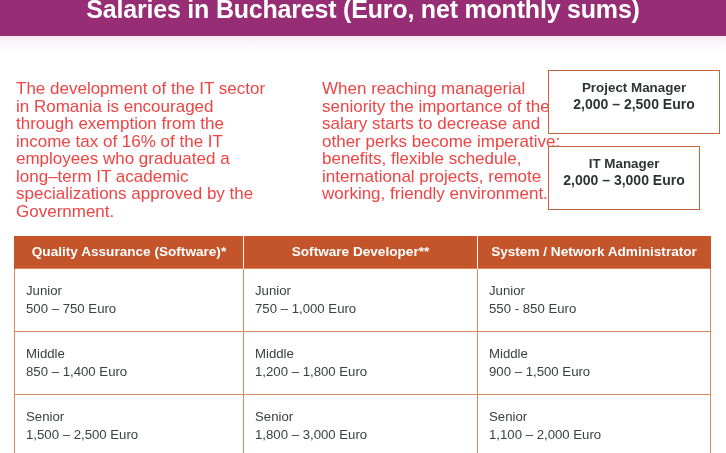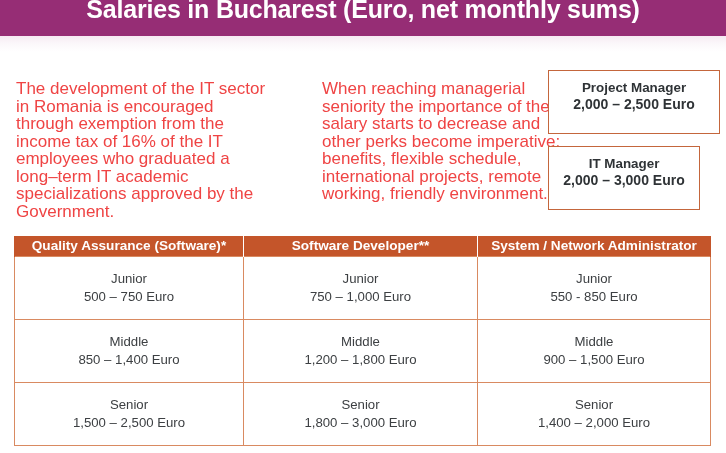--- a/index.html
+++ b/index.html
@@ -95,40 +95,40 @@
     width: 696px;
     border-collapse: collapse;
     table-layout: fixed;
   }
   .table th {
     background: #c4552a;
     color: #ffffff;
     font-size: 13.6px;
     font-weight: bold;
     text-align: center;
-    height: 20px;
+    height: 32px;
     padding: 0 4px;
     border-right: 1.5px solid #ffffff;
     border-left: 1.5px solid #ffffff;
     white-space: nowrap;
     box-sizing: border-box;
   }
   .table th:first-child { border-left: 1.5px solid #c4552a; }
   .table th:last-child  { border-right: 1.5px solid #c4552a; }
 
   .table td {
     border: 1.2px solid #d98a61;
-    text-align: center;
+    text-align: left;
     vertical-align: middle;
     height: 63px;
     font-size: 13.2px;
     line-height: 17.5px;
     color: #3d4043;
     background: #ffffff;
-    padding: 0 2px;
+    padding: 0 11px;
     box-sizing: border-box;
     margin-left: 15px;
   }
   .cell-level { display: block; }
   .cell-range { display: block; }
 
   .col-a { width: 229px; }
   .col-b { width: 234px; }
   .col-c { width: 233px; }
 </style>
@@ -195,17 +195,17 @@
       <td>
         <span class="cell-level">Senior</span>
         <span class="cell-range">1,500 – 2,500 Euro</span>
       </td>
       <td>
         <span class="cell-level">Senior</span>
         <span class="cell-range">1,800 – 3,000 Euro</span>
       </td>
       <td>
         <span class="cell-level">Senior</span>
-        <span class="cell-range">1,400 – 2,000 Euro</span>
+        <span class="cell-range">1,100 – 2,000 Euro</span>
       </td>
     </tr>
   </tbody>
 </table>
 
 </body></html>

